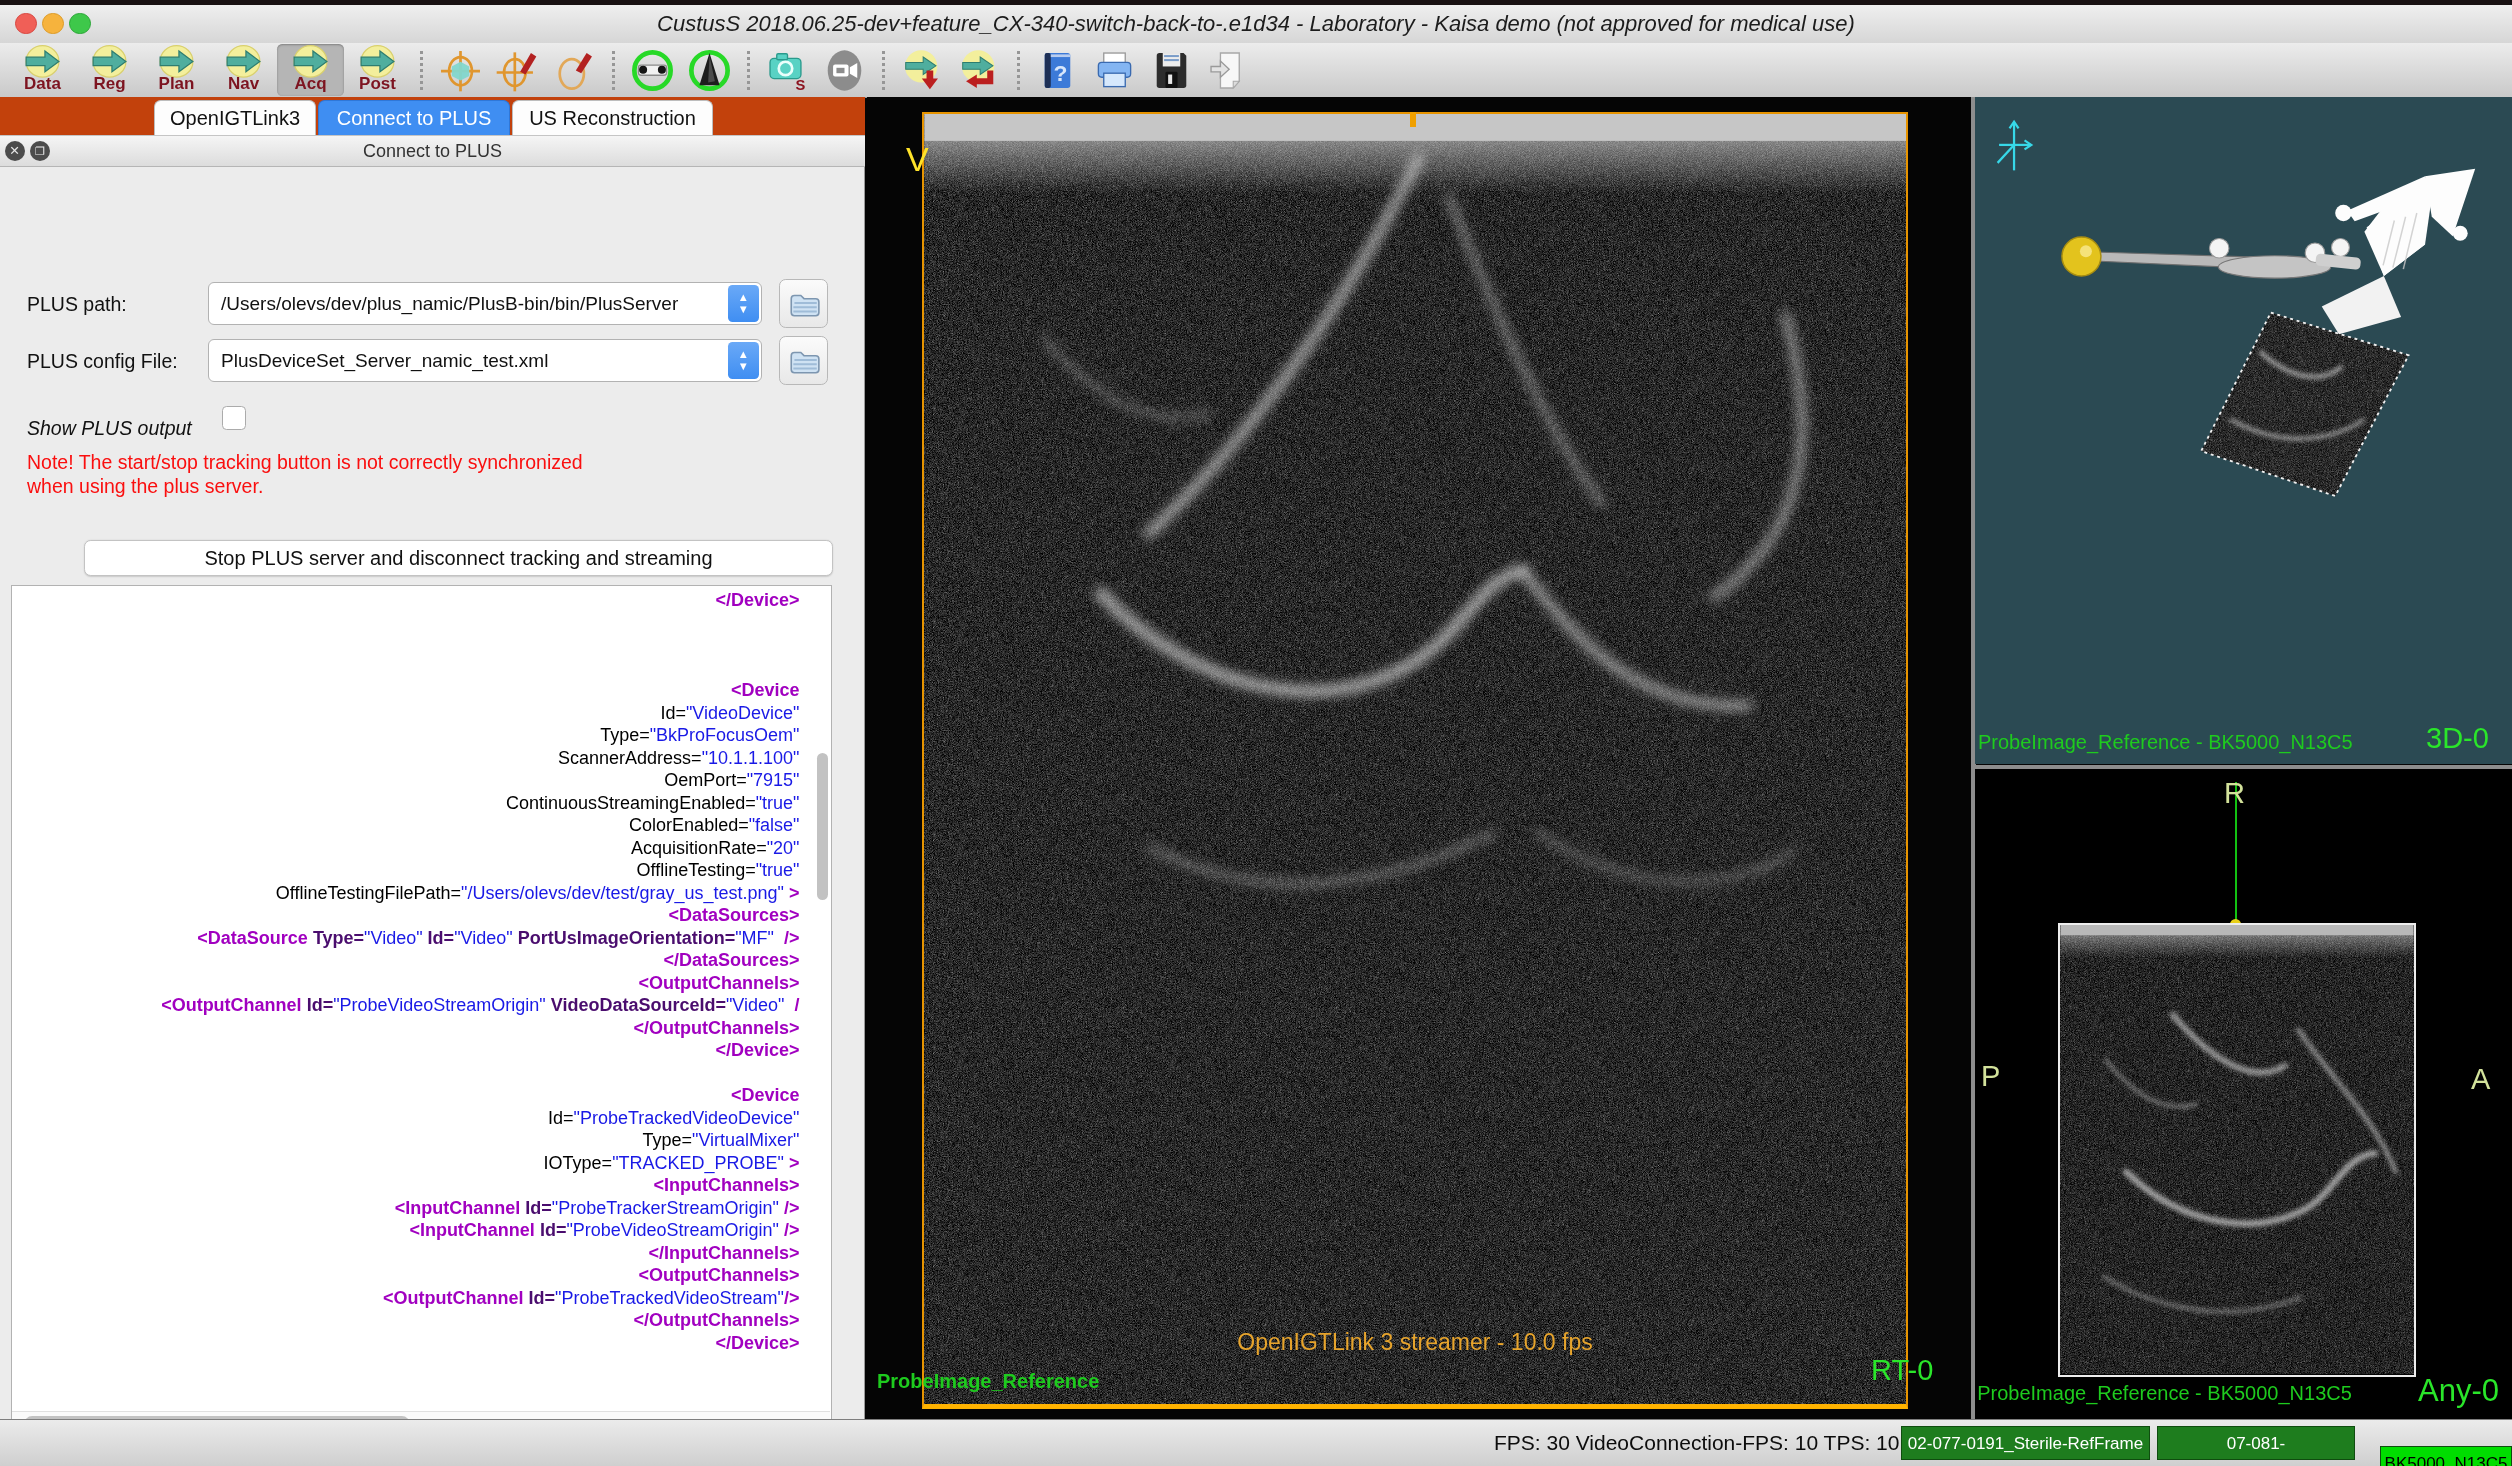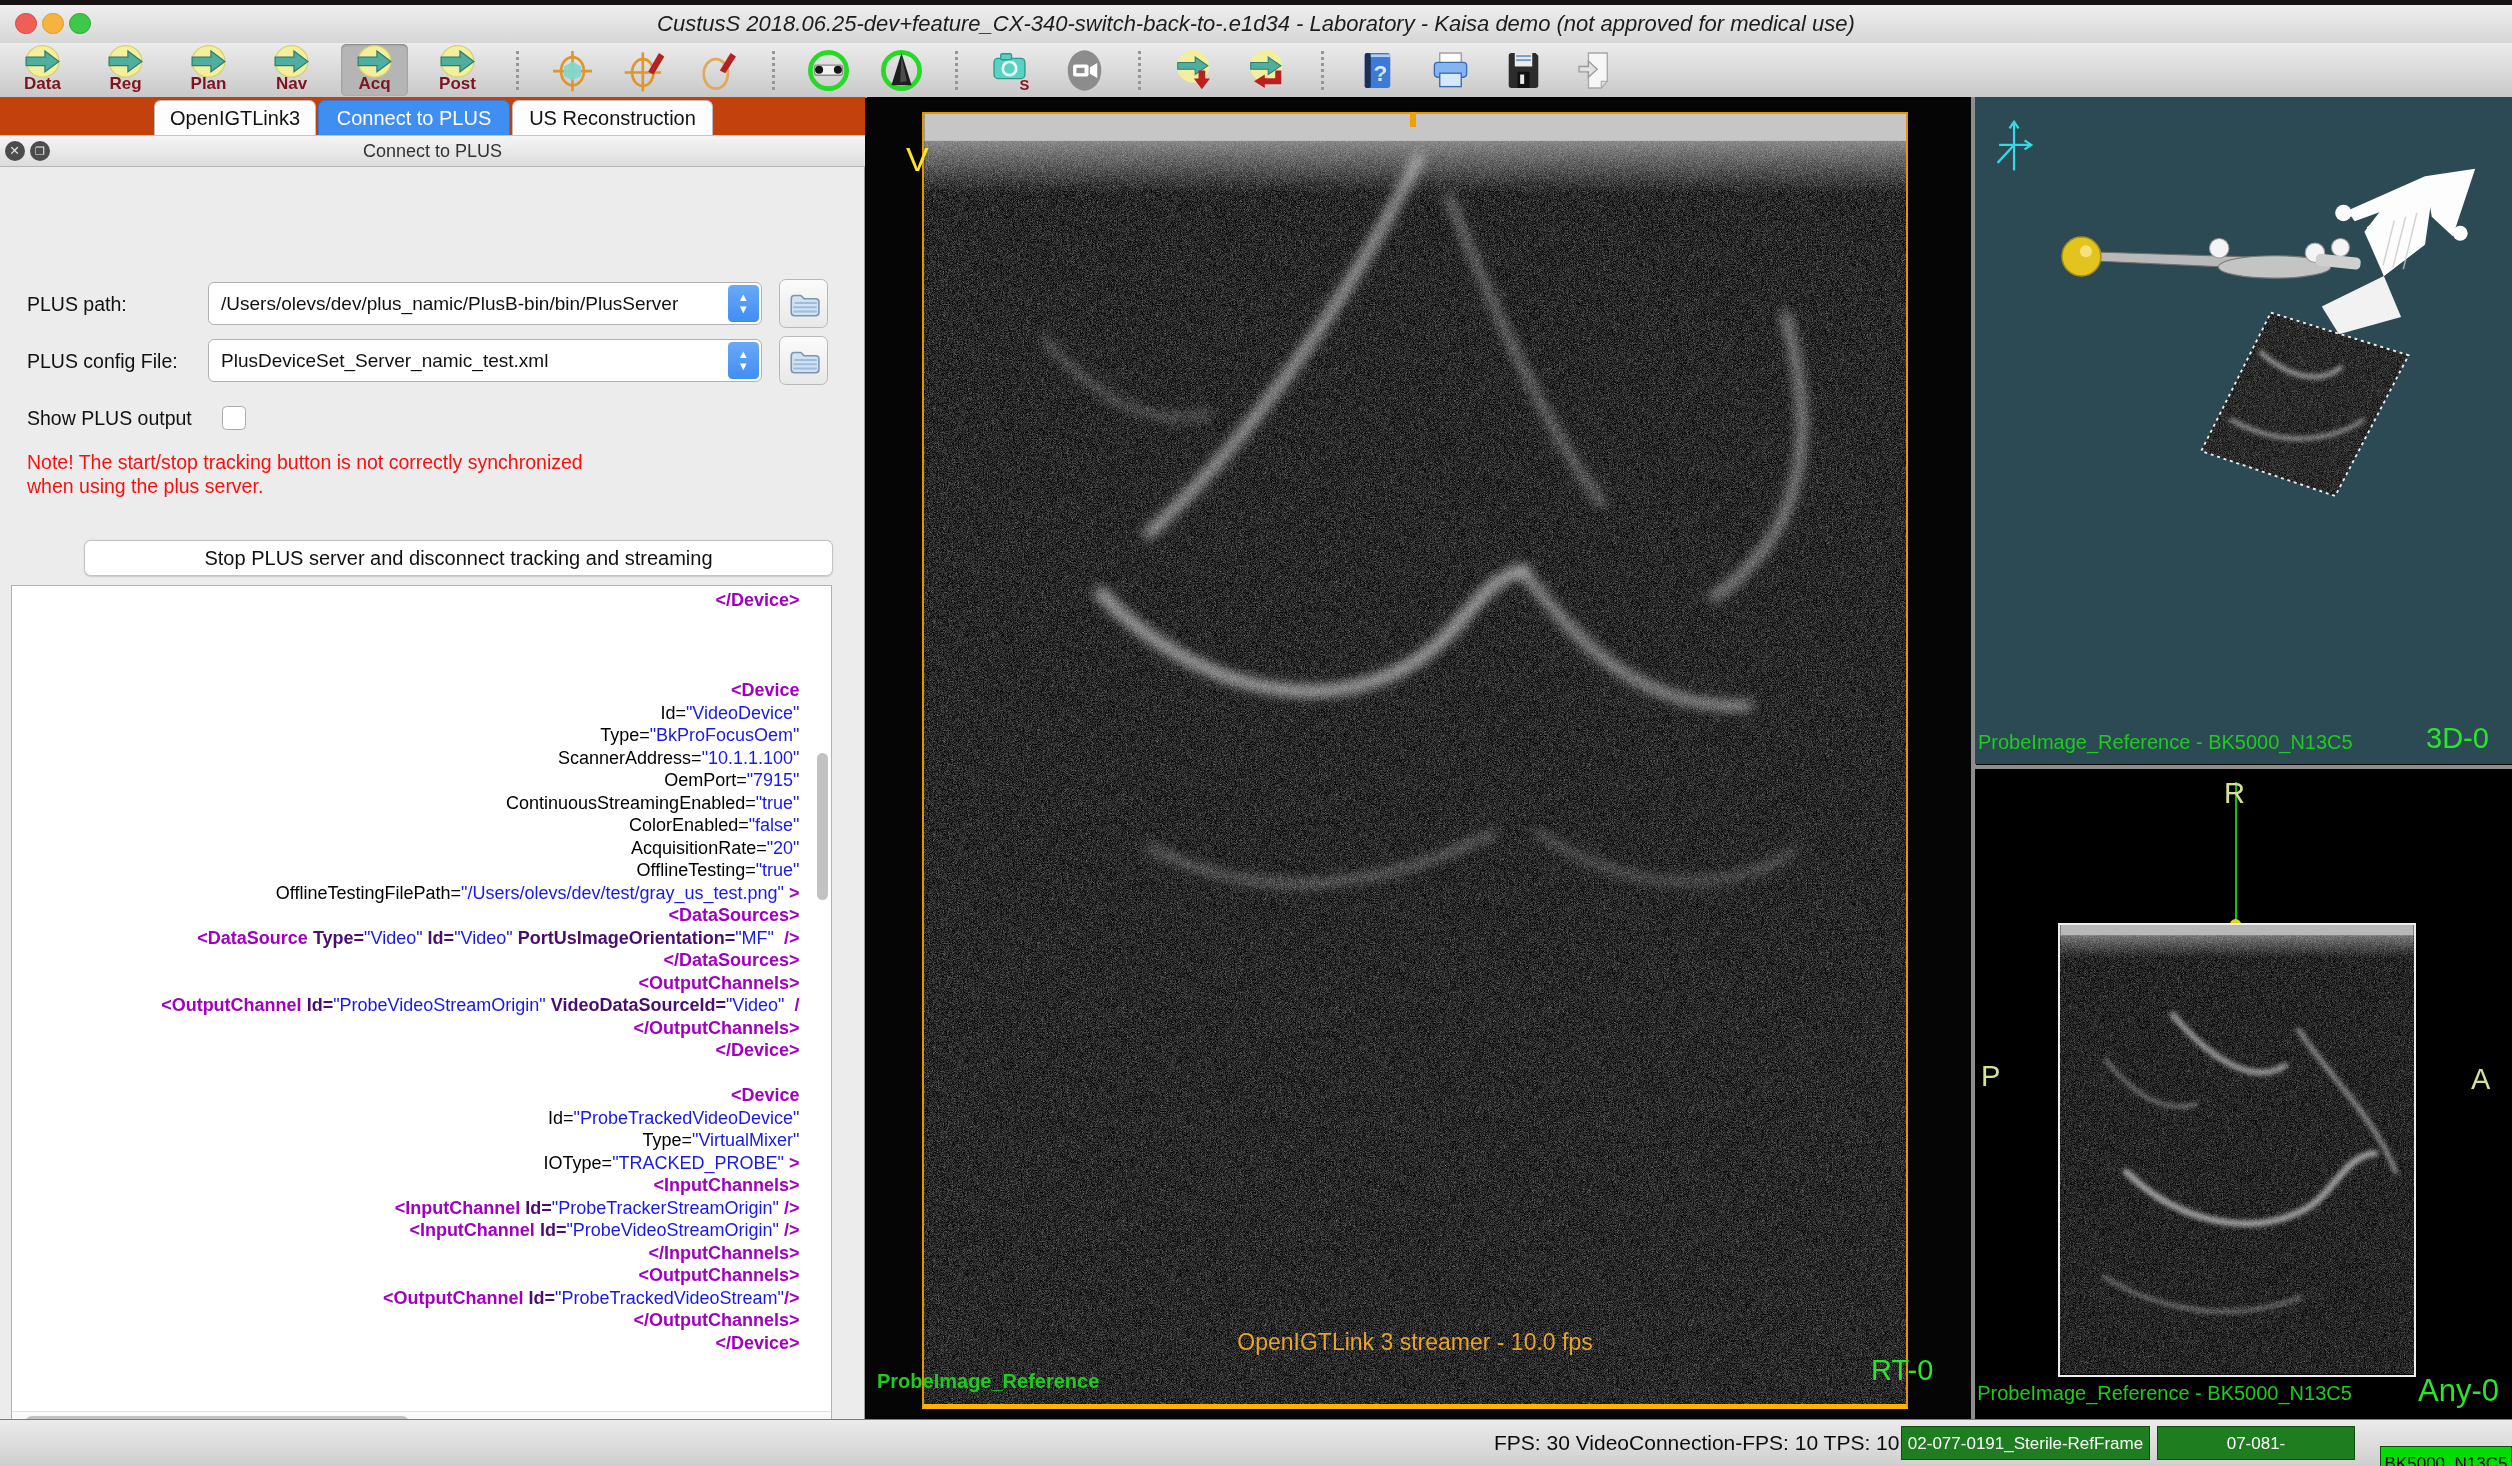--- a/index.html
+++ b/index.html
@@ -11,21 +11,21 @@
   #titlebar .topstrip{left:0;top:0;width:100%;height:4.5px;background:#181112;}
   .tl{width:19.5px;height:19.5px;border-radius:50%;top:12.7px;}
   #tl-red{left:15px;background:#f05f57;border:0.7px solid #d8453e;}
   #tl-yellow{left:42px;background:#f6b33d;border:0.7px solid #dd9a24;}
   #tl-green{left:69px;background:#3ec84a;border:0.7px solid #2aa636;}
   #window-title{left:0;top:4.5px;width:100%;height:38px;line-height:38px;text-align:center;
     font-size:22px;color:#1c1c1c;font-style:italic;}
   
   #toolbar{left:0;top:43px;width:2512px;height:55px;
     background:linear-gradient(#ececec,#c9c9c9);border-bottom:1.5px solid #989898;
-    display:flex;align-items:center;padding-left:9px;box-sizing:border-box;gap:16px;}
+    display:flex;align-items:center;padding-left:9px;box-sizing:border-box;}
   .wfbtn{width:67px;height:52px;display:flex;flex-direction:column;align-items:center;
     justify-content:flex-start;border-radius:5.2px;}
   .wfbtn svg{width:39px;height:34px;margin-top:0.7px;}
   .wflabel{font-size:17px;font-weight:bold;color:#7d1420;margin-top:-3px;line-height:16.5px;}
   .wfbtn.selected{background:#b5b5b5;box-shadow:inset 0 0.7px 2.2px rgba(0,0,0,.35);}
   .iconbtn{width:57px;height:52px;display:flex;align-items:center;justify-content:center;}
   .iconbtn svg{width:43px;height:43px;}
   .tsep{height:39px;border-left:3px dotted #969696;margin:0 9px;}
   
   #left-panel{left:0;top:97px;width:865px;height:1322px;background:#ececec;
@@ -343,21 +343,21 @@
         <span>▼</span>
       </span>
   </div>
   <div class="abs browse" style="left:779px;top:239px;">
     <svg viewBox="0 0 64 64" width="34" height="34">
         <path d="M8 22 q0-6 6-6 h12 l6 6 h22 q6 0 6 6 v20 q0 6-6 6 h-40 q-6 0-6-6 z" fill="#cfe2f3" stroke="#7d96b0" stroke-width="3"></path>
         <path d="M14 30 h42 M12 38 h44 M12 46 h44" stroke="#9fbcd8" stroke-width="4" fill="none"></path>
       </svg>
   </div>
 
-  <div class="abs formlabel" style="left:27px;top:310px;">Show PLUS output</div>
+  <div class="abs formlabel" style="left:27px;top:320px;font-style:italic;">Show PLUS output</div>
   <div class="abs" id="show-output-box" style="left:222px;top:309px;"></div>
 
   <div class="abs note" style="left:27px;top:354px;">Note! The start/stop tracking button is not correctly synchronized</div>
   <div class="abs note" style="left:27px;top:378px;">when using the plus server.</div>
 
   <div class="abs" id="stop-button">Stop PLUS server and disconnect tracking and streaming</div>
 
   <div class="abs" id="xml-box">
     <div class="abs" id="xml-code">
         <div class="xline"><span class="xt">&lt;/Device</span><span class="xt">&gt;</span></div>

